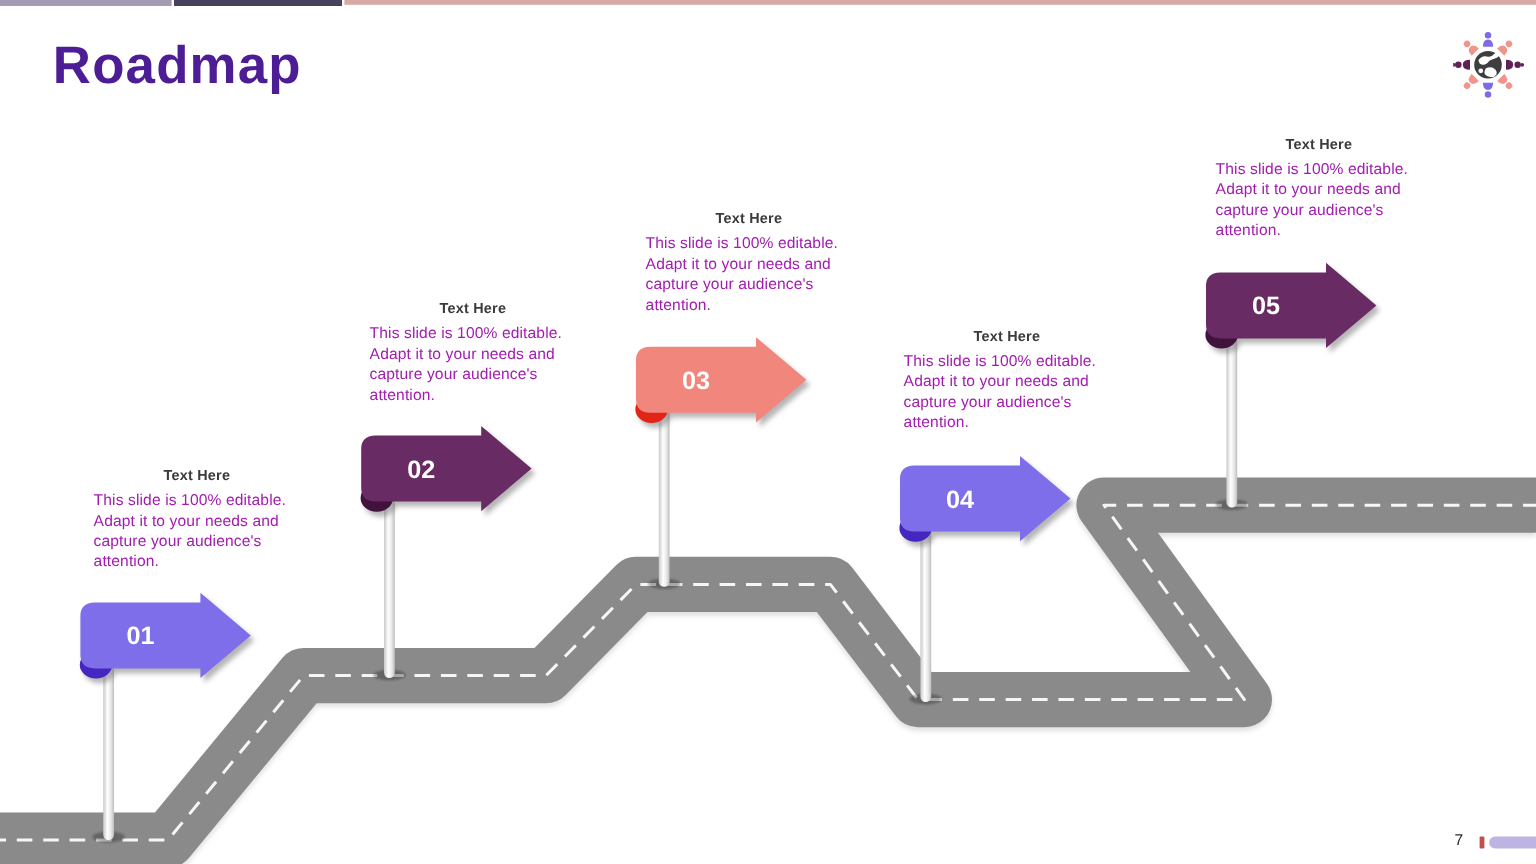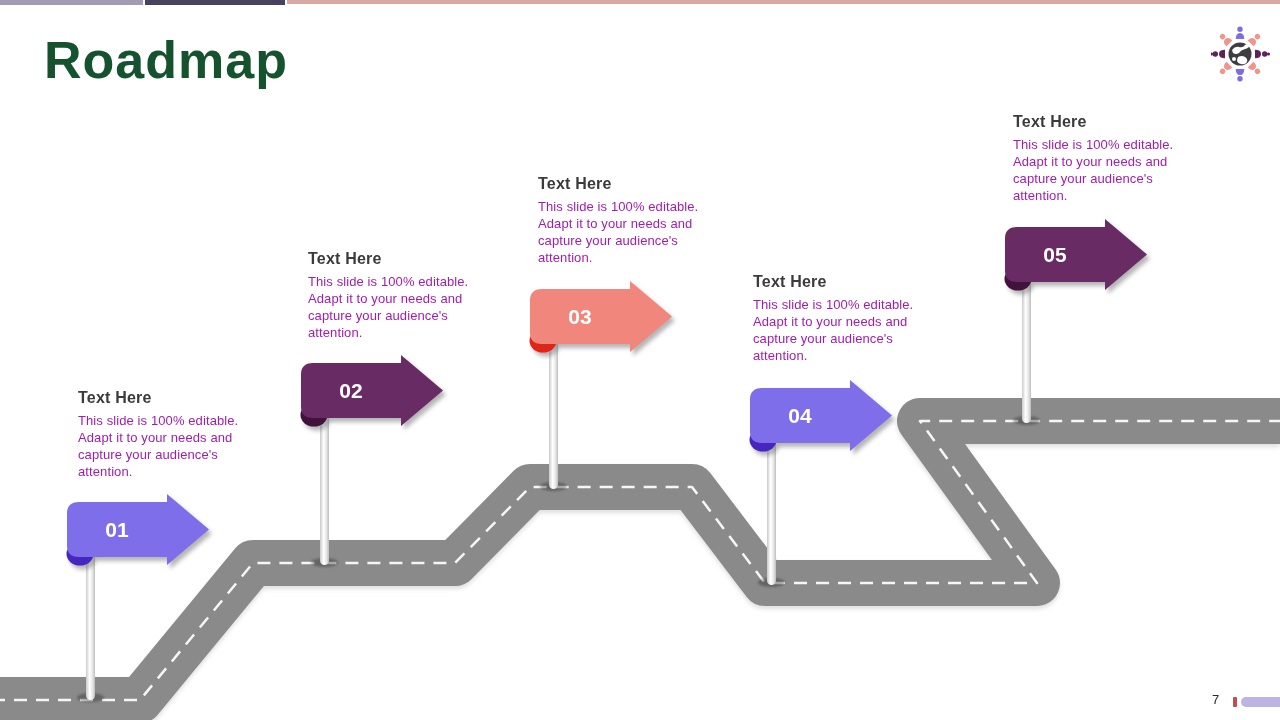--- a/index.html
+++ b/index.html
@@ -10,33 +10,33 @@
   }
   
   .topbar { position:absolute; top:0; height:5px; }
   .topbar.b1 { left:0; width:143px; background:#A39BB3; }
   .topbar.b2 { left:145px; width:140px; background:#48425F; }
   .topbar.b3 { left:287px; width:993px; height:4px; background:#D8A8A4; }
 
   
   .slide-title {
     position:absolute; left:44px; top:30px;
-    font-size:52px; font-weight:bold; letter-spacing:1px; color:#14532d;
+    font-size:44px; font-weight:bold; letter-spacing:1px; color:#4c1d95;
   }
 
   
   .logo { position:absolute; left:1211px; top:24px; width:60px; height:60px; }
 
   
   .road-svg { position:absolute; left:0; top:0; width:1280px; height:720px; z-index:1;
     filter:drop-shadow(0 3px 2px rgba(0,0,0,0.12)); }
 
   
   .text-block { position:absolute; width:172px; z-index:2; }
-  .text-block h3 { font-size:16px; font-weight:bold; color:#3B3B3B; margin-bottom:6px; letter-spacing:0.2px; }
+  .text-block h3 { font-size:12px; font-weight:bold; color:#3B3B3B; margin-bottom:6px; letter-spacing:0.2px;text-align:center; }
   .text-block p  { font-size:13px; color:#a21caf; line-height:1.3; letter-spacing:0.1px; }
 
   
   .pole {
     position:absolute; width:9px; z-index:2;
     background:linear-gradient(90deg,#c9c9c9,#ffffff 40%,#e9e9e9 70%,#bdbdbd);
     border-radius:0 0 5px 5px;
   }
   .pole-base {
     position:absolute; width:27px; height:9px; border-radius:50%;

